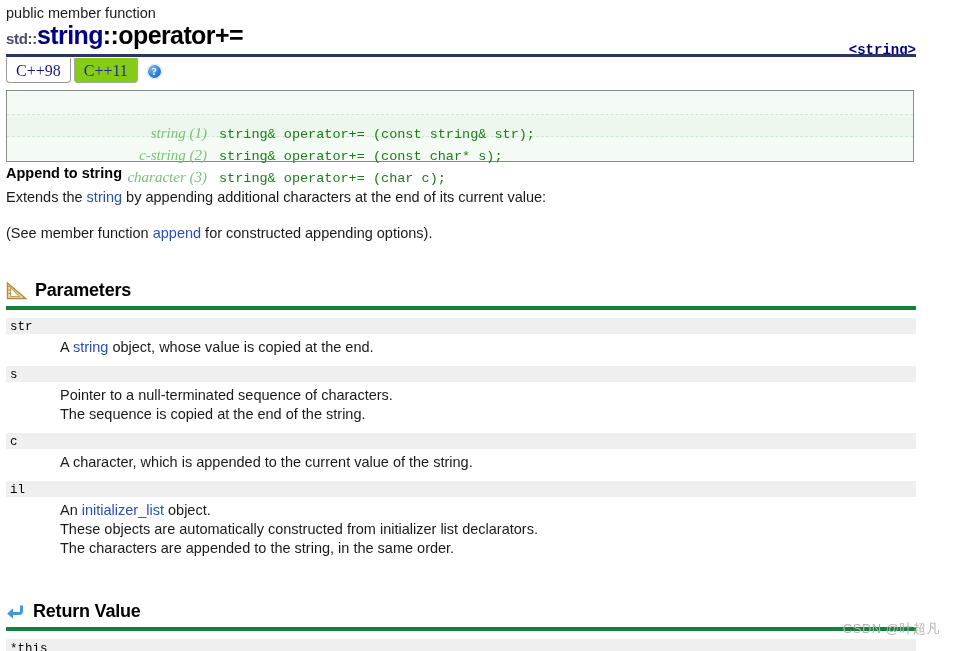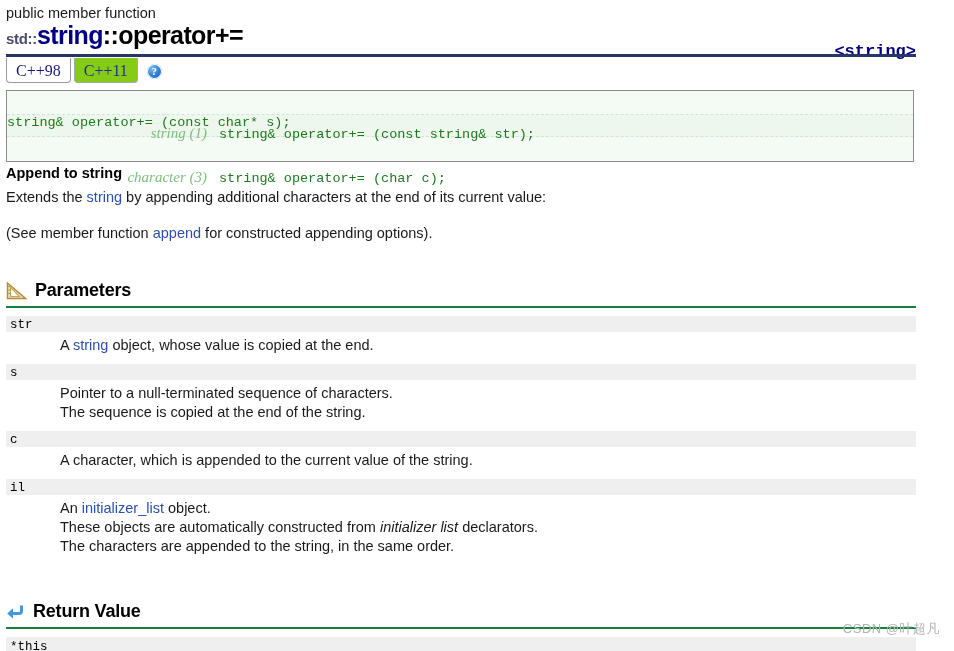--- a/index.html
+++ b/index.html
@@ -61,21 +61,21 @@
     font-size: 25px;
     font-weight: bold;
     color: #000000;
     letter-spacing: -0.6px;
   }
   .hdr-header {
     position: absolute;
     right: 38px;
     top: 20px;
     font-family: "Liberation Mono", monospace;
-    font-size: 17px;
+    font-size: 14px;
     color: #000080;
     font-weight: bold;
   }
 
   .rule-thick {
     position: absolute;
     left: 6px;
     top: 54px;
     width: 910px;
     height: 3px;
@@ -198,21 +198,21 @@
   
   .section {
     position: absolute;
     left: 6px;
     width: 910px;
   }
   .sec-head {
     position: relative;
     display: flex;
     align-items: center;
-    border-bottom: 2px solid #15803d;
+    border-bottom: 4px solid #15803d;
     padding-bottom: 3px;
     height: 25px;
   }
   .sec-title {
     font-size: 18px;
     font-weight: bold;
     color: #000000;
     letter-spacing: -0.2px;
     margin-left: 8px;
   }
@@ -243,21 +243,21 @@
     line-height: 14px;
     height: 16px;
     box-sizing: border-box;
   }
   .param-desc {
     padding: 4px 0 9px 54px;
     font-size: 14.5px;
     line-height: 19px;
     color: #1a1a1a;
   }
-  .param-desc .it { font-style: italic; }
+  .param-desc .it { }
 
   .retval {
     background: #efefef;
     font-family: "Liberation Mono", monospace;
     font-size: 12.5px;
     color: #000000;
     padding: 3px 0 3px 4px;
     line-height: 14px;
   }
 
@@ -293,20 +293,21 @@
     <div class="tab inactive">C++11</div>
     <div class="help-icon">?</div>
   </div>
 
   <div class="codeblock">
     <div class="codeline">
       <div class="code-tag">string (1)</div>
       <div class="code-sig">string&amp; operator+= (const string&amp; str);</div>
     </div>
     <div class="codeline alt">
+      <div class="code-tag">c-string (2)</div>
       <div class="code-sig">string&amp; operator+= (const char* s);</div>
     </div>
     <div class="codeline">
       <div class="code-tag">character (3)</div>
       <div class="code-sig">string&amp; operator+= (char c);</div>
     </div>
   </div>
 
   <div class="bodytext">
     <div class="sub-bold">Append to string</div>

